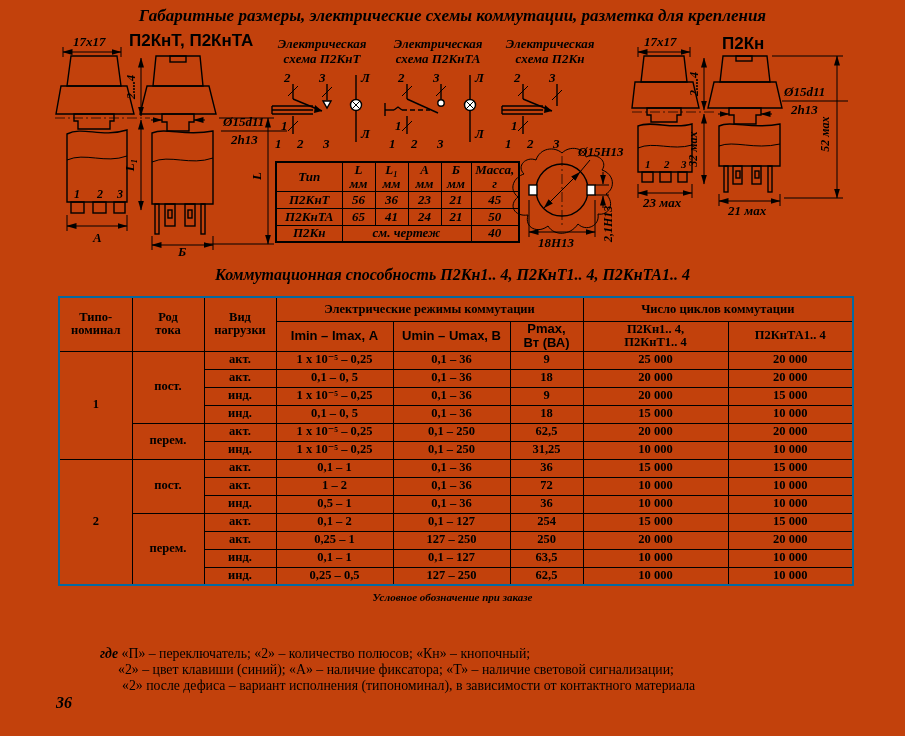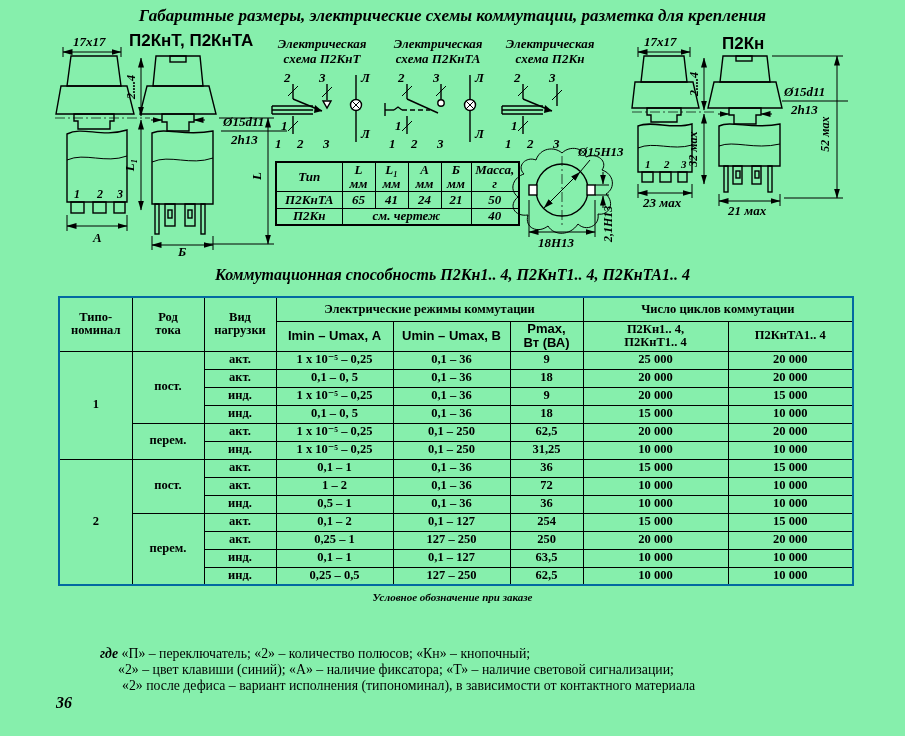--- a/index.html
+++ b/index.html
@@ -1,16 +1,16 @@
 <!DOCTYPE html>
 <html><head>
 <meta charset="utf-8">
 <style>
   html,body{margin:0;padding:0;background:#fff;}
-  .page{position:relative;width:905px;height:736px;background:#86efac;color:#000;
+  .page{position:relative;width:905px;height:736px;background:#c2410c;color:#000;
         font-family:"Liberation Serif","DejaVu Serif",serif;overflow:hidden;}
   .abs{position:absolute;}
   .doc-title{left:0;right:0;top:6px;text-align:center;font-size:17px;font-weight:bold;font-style:italic;}
   .fig-title{font-family:"Liberation Sans","DejaVu Sans",sans-serif;font-weight:bold;font-size:17px;}
   .sch-title{font-size:13px;font-weight:bold;font-style:italic;text-align:center;line-height:15px;}
   svg.fig{position:absolute;overflow:visible;}
   svg text{font-family:"Liberation Serif","DejaVu Serif",serif;font-weight:bold;font-style:italic;fill:#000;font-size:13px;}
   svg text.t12{font-size:12px;} svg text.t11{font-size:11px;}
   .st{stroke:#000;fill:none;stroke-width:1.4px;}
   .stf{stroke:#000;fill:#fff;stroke-width:1.4px;}
@@ -341,20 +341,28 @@
       <th>L₁
 мм</th>
       <th>А
 мм</th>
       <th>Б
 мм</th>
       <th>Масса,
 г</th>
     </tr>
     <tr style="height:17px">
+      <td>П2КнТ</td>
+      <td>56</td>
+      <td>36</td>
+      <td>23</td>
+      <td>21</td>
+      <td>45</td>
+    </tr>
+    <tr style="height:17px">
       <td>П2КнТА</td>
       <td>65</td>
       <td>41</td>
       <td>24</td>
       <td>21</td>
       <td>50</td>
     </tr>
     <tr style="height:17px">
       <td>П2Кн</td>
       <td colspan="4">см. чертеж</td>
@@ -381,21 +389,21 @@
       <th rowspan="2">Типо-
 номинал</th>
       <th rowspan="2">Род
 тока</th>
       <th rowspan="2">Вид
 нагрузки</th>
       <th colspan="3">Электрические режимы коммутации</th>
       <th colspan="2">Число циклов коммутации</th>
     </tr>
     <tr style="height:30px">
-      <th class="sans">Imin – Umax, А</th>
+      <th class="sans">Imin – Imax, А</th>
       <th class="sans">Umin – Umax, В</th>
       <th class="sans">Pmax,
 Вт (ВА)</th>
       <th>П2Кн1.. 4,
 П2КнТ1.. 4</th>
       <th>П2КнТА1.. 4</th>
     </tr>
     <tr style="height:18px">
       <td rowspan="6">1</td>
       <td rowspan="4">пост.</td>

